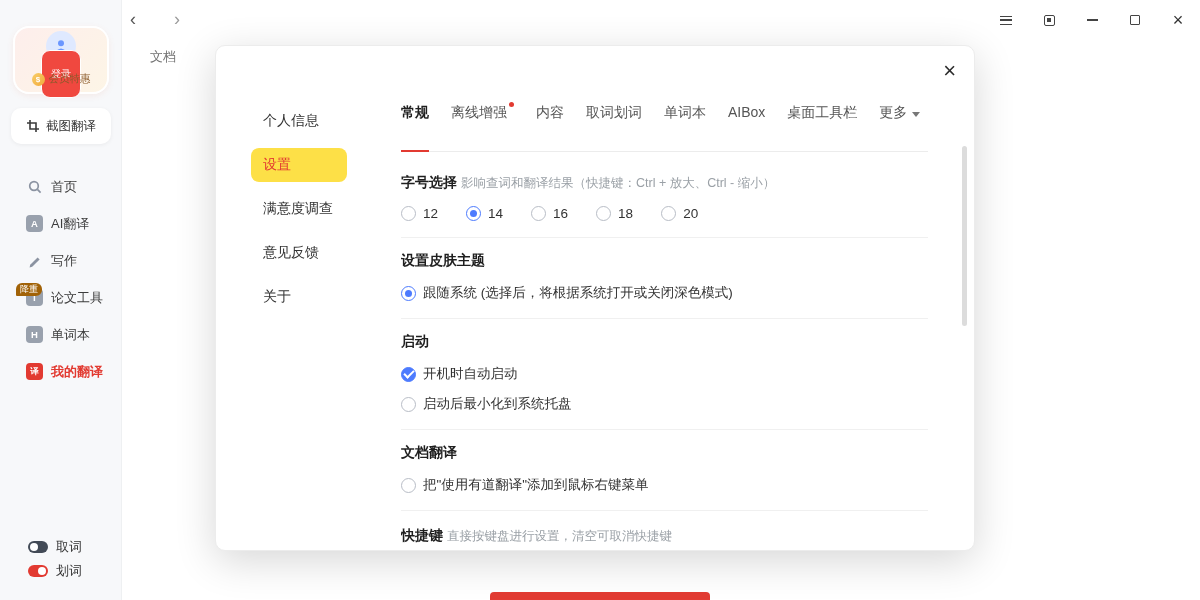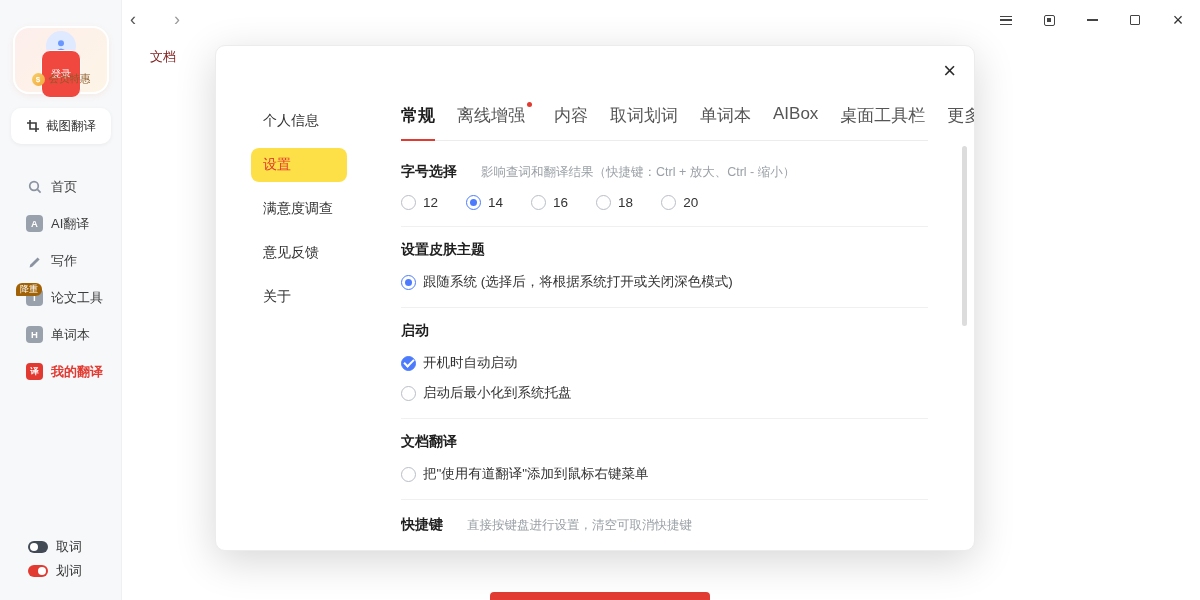--- a/index.html
+++ b/index.html
@@ -64,46 +64,46 @@
   .ic-menu { width:12px; height:9px; border-top:1.5px solid #444; border-bottom:1.5px solid #444; position:relative; }
   .ic-menu::after { content:""; position:absolute; left:0; top:2.5px; width:100%; height:1.5px; background:#444; }
   .ic-pop { width:11px; height:11px; border:1.5px solid #444; border-radius:2px; position:relative; }
   .ic-pop::after { content:""; position:absolute; left:2px; top:2px; width:4px; height:4px; background:#444; }
   .ic-min { width:11px; height:1.8px; background:#444; }
   .ic-max { width:10px; height:10px; border:1.5px solid #444; border-radius:1px; }
   .ic-close { font-size:18px; color:#333; line-height:1; }
 
   
   .main { position:absolute; left:122px; top:40px; right:0; bottom:0; background:#fff; }
-  .doc-tab { position:absolute; left:28px; top:8px; font-size:13px; color:#7f1d1d; }
+  .doc-tab { position:absolute; left:28px; top:8px; font-size:13px; color:#737373; }
   .bg-red-bar { position:absolute; left:368px; bottom:0; width:220px; height:8px;
     background:#e23c33; border-radius:4px 4px 0 0; }
 
   
   .modal { position:absolute; left:215px; top:45px; width:760px; height:506px;
     background:#fff; border-radius:10px; z-index:5; overflow:hidden;
     border:1px solid #ececec; box-shadow:0 10px 40px rgba(0,0,0,.16); }
   .modal-close { position:absolute; top:14px; right:18px; font-size:22px; color:#2c2c2c;
     cursor:pointer; line-height:1; }
   .modal-nav { position:absolute; left:35px; top:58px; width:120px; }
   .mnav-item { width:96px; padding:8px 12px; margin-bottom:10px; font-size:14px;
     color:#333; border-radius:8px; cursor:pointer; white-space:nowrap; }
   .mnav-item.active { background:#fde047; color:#e23a31; }
   .modal-content { margin-left:185px; padding:58px 46px 0 0; height:100%; overflow:hidden; }
 
   .tabs { display:flex; align-items:flex-start; gap:22px; border-bottom:1px solid #ececec; }
-  .tab { font-size:17px; color:#555; padding-bottom:12px; cursor:pointer; position:relative; white-space:nowrap; }
+  .tab { font-size:14px; color:#555; padding-bottom:28px; cursor:pointer; position:relative; white-space:nowrap; }
   .tab.active { color:#1f1f1f; font-weight:bold; border-bottom:2.5px solid #e23a31; margin-bottom:-1px; }
   .tab-dot { display:inline-block; width:5px; height:5px; border-radius:50%;
     background:#e23a31; vertical-align:top; margin-left:2px; position:relative; top:-2px; }
   .caret-down { display:inline-block; width:0; height:0; border-left:4px solid transparent;
     border-right:4px solid transparent; border-top:5px solid #777; margin-left:5px; }
 
   .sec-title { font-size:14px; font-weight:bold; color:#1f1f1f; display:flex; align-items:baseline; }
-  .sec-sub { font-size:12.5px; font-weight:normal; color:#9aa0a6; margin-left:24px; }
+  .sec-sub { font-size:12.5px; font-weight:normal; color:#9aa0a6; margin-left:4px; }
   .divider { height:1px; background:#f0f0f0; }
 
   .opt-row { display:flex; align-items:flex-end; gap:28px; }
   .opt { display:flex; align-items:center; gap:7px; font-size:13.5px; color:#333; cursor:pointer; }
   .radio { width:15px; height:15px; border-radius:50%; border:1.5px solid #b8bdc6;
     background:#fff; display:inline-flex; align-items:center; justify-content:center; flex:0 0 auto; }
   .radio.checked { border-color:#4d7bfe; }
   .radio.checked::after { content:""; width:7px; height:7px; border-radius:50%; background:#4d7bfe; }
   .cbx { width:15px; height:15px; border-radius:50%; border:1.5px solid #b8bdc6;
     background:#fff; display:inline-flex; align-items:center; justify-content:center; flex:0 0 auto; }

